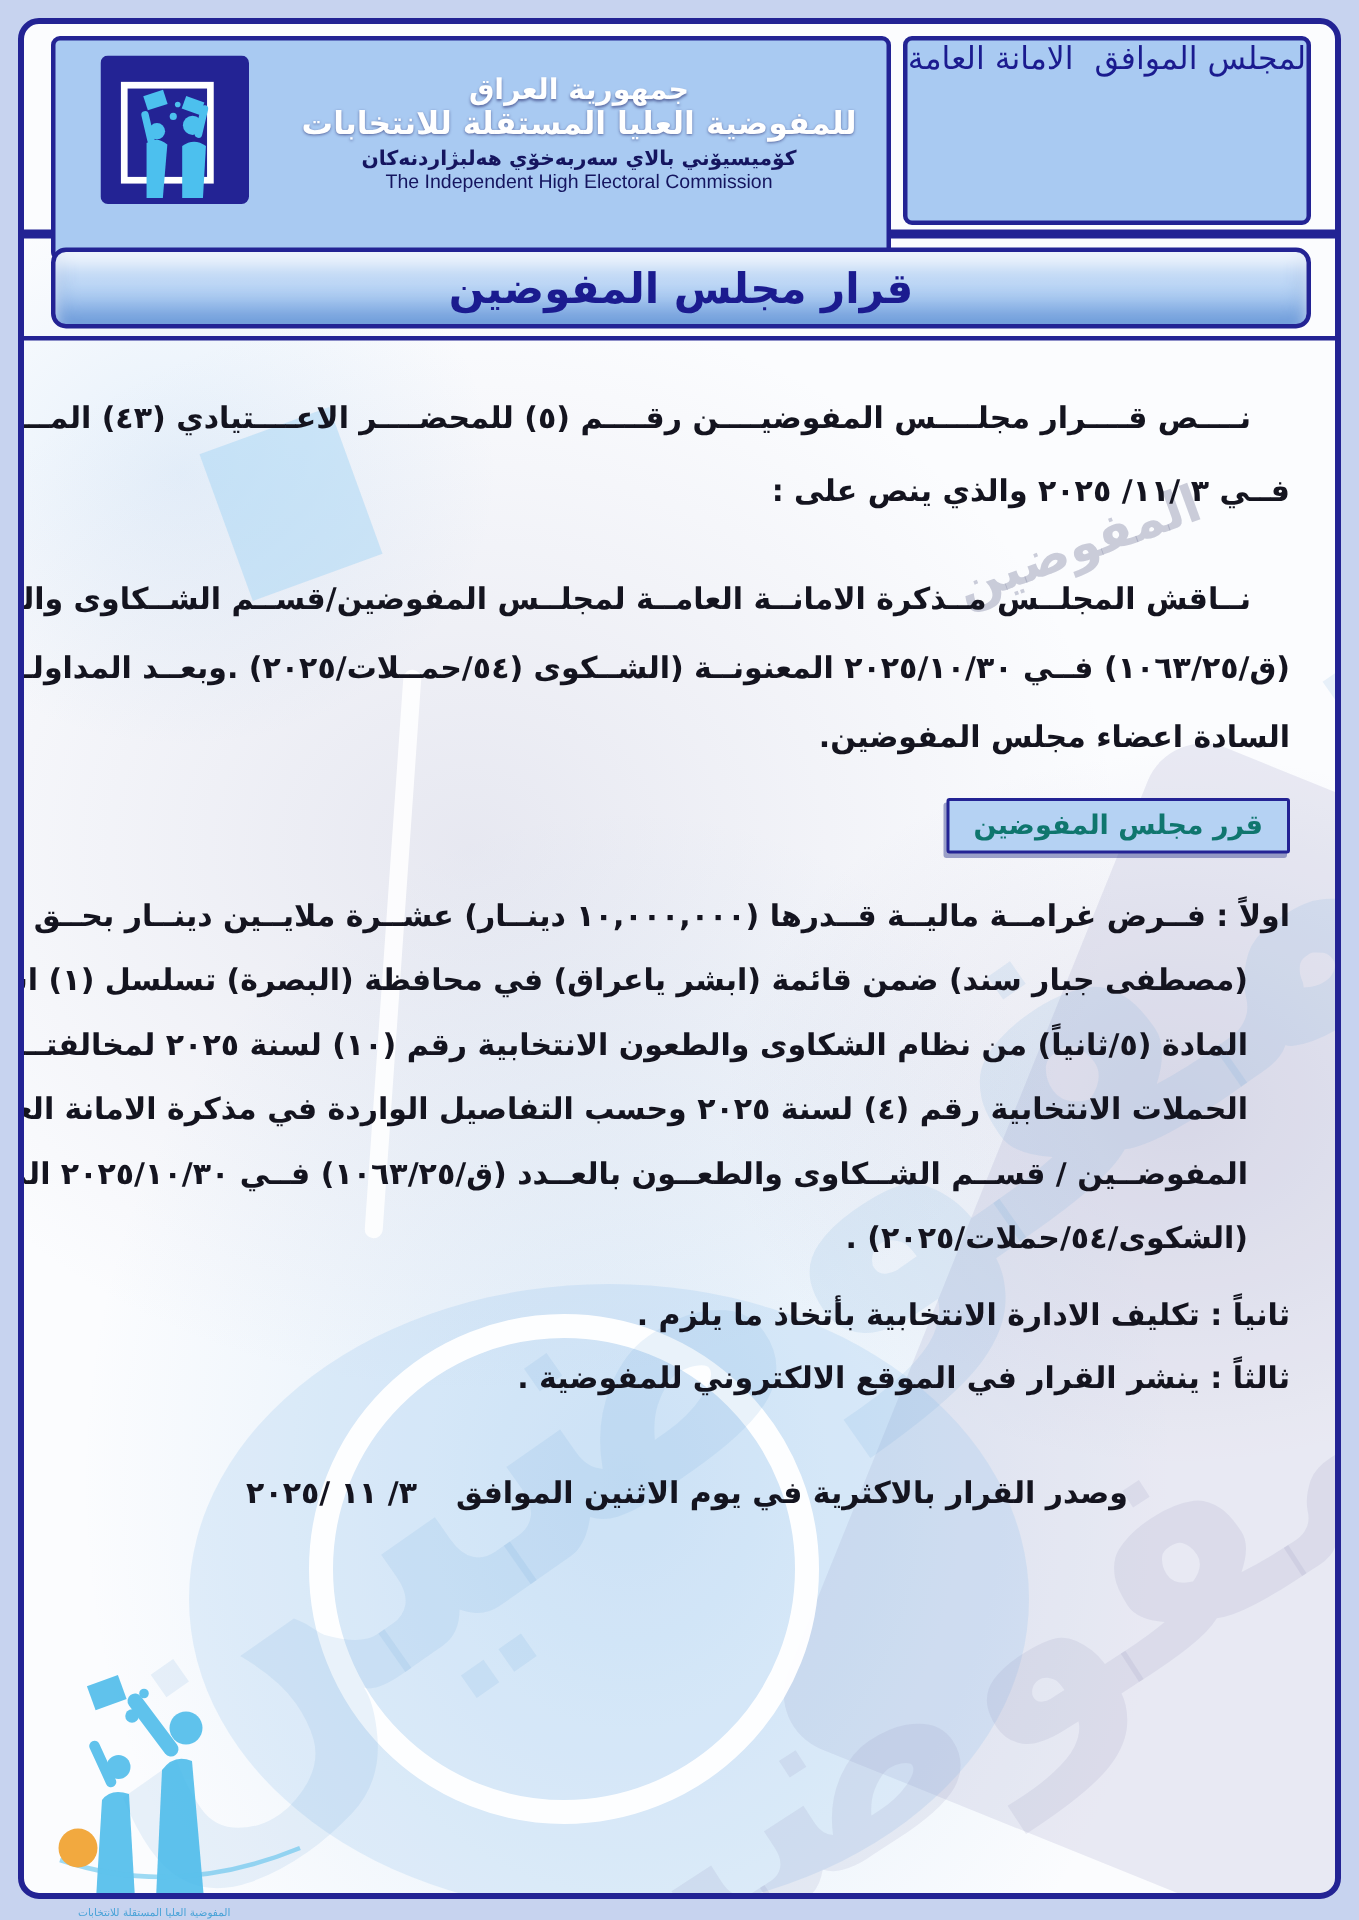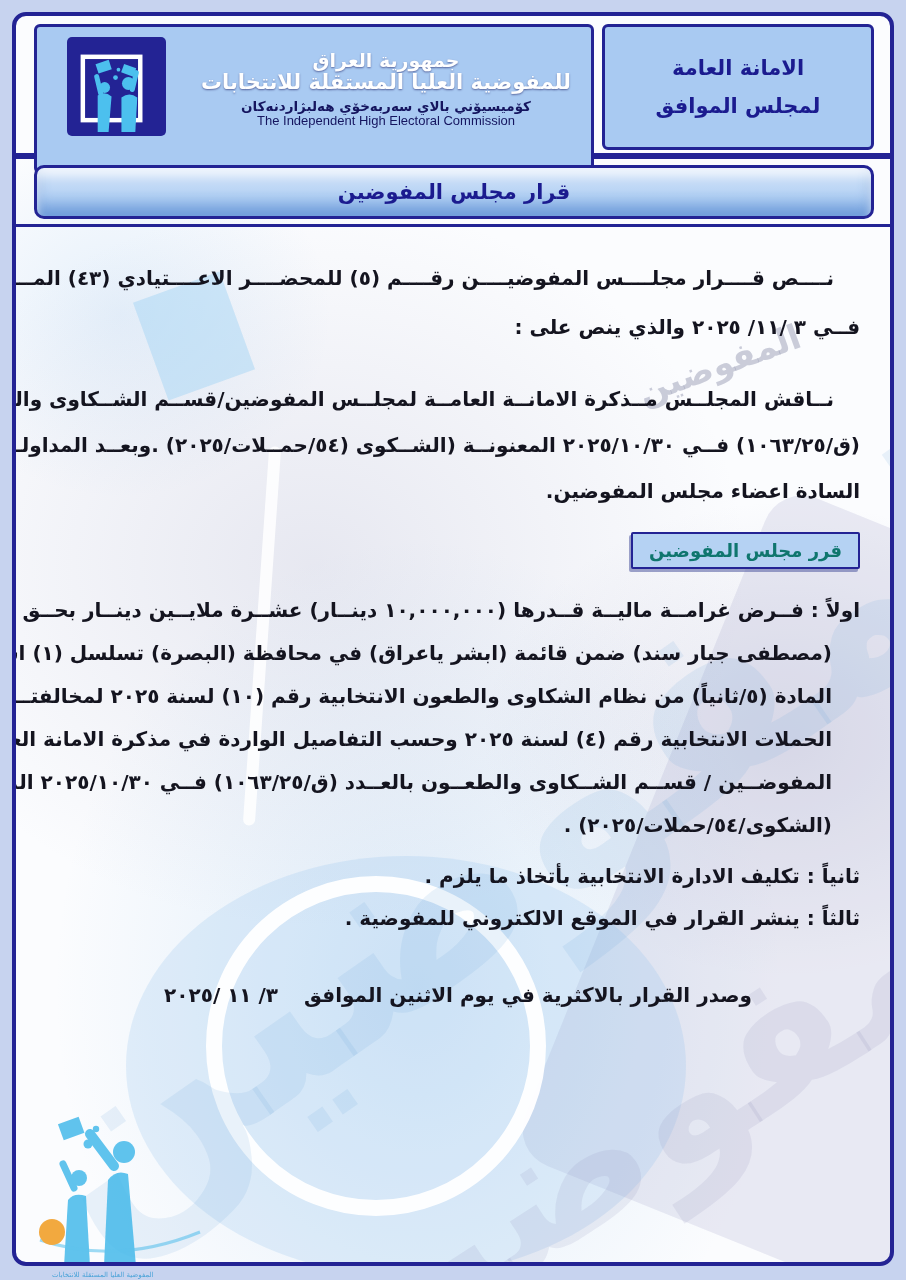--- a/index.html
+++ b/index.html
@@ -39,41 +39,41 @@
   .wm-ring  { left:190px; top:860px; width:340px; height:340px; border:16px solid rgba(255,255,255,0.95); border-radius:50%; }
   .wm-stroke{ left:240px; top:430px; width:12px; height:380px; background:rgba(255,255,255,0.85); transform:rotate(4deg); border-radius:6px; }
   
   .hdr-left {
     position:absolute; left:18px; top:8px; width:560px; height:150px; z-index:3;
     background:#a9caf2; border:3px solid #232394; border-radius:6px;
   }
   .hdr-right {
     position:absolute; left:586px; top:8px; width:272px; height:126px; z-index:3;
     background:#a9caf2; border:3px solid #232394; border-radius:6px;
-    display:flex; flex-direction:column; justify-content:center; gap:14px;
-    text-align:center; color:#1b1b8f; font-weight:bold; font-size:21px;
+    display:flex; flex-direction:row; justify-content:center; gap:14px;
+    text-align:center; color:#1b1b8f; font-weight:normal; font-size:21px;
   }
   .emblem { position:absolute; left:30px; top:10px; width:99px; height:99px; }
   .hdr-cal {
     position:absolute; left:150px; top:2px; right:6px; height:120px;
     display:flex; flex-direction:column; align-items:center; justify-content:center;
     text-align:center; line-height:1.12;
   }
   .cal-1 { color:#ffffff; font-weight:bold; font-size:19px; text-shadow:0 1px 2px rgba(20,20,90,.55); }
   .cal-2 { color:#ffffff; font-weight:bold; font-size:21px; text-shadow:0 1px 2px rgba(20,20,90,.55); }
   .cal-ku { color:#15155f; font-weight:bold; font-size:13.5px; margin-top:4px; }
   .cal-en { color:#15155f; font-weight:normal; font-size:13px; font-family:"Liberation Sans","DejaVu Sans",sans-serif; }
   .rule1 { position:absolute; left:0; right:0; top:137px; height:6px; background:#232394; z-index:2; }
   .title-bar {
     position:absolute; left:18px; top:149px; width:840px; height:54px; z-index:3;
     border:3px solid #232394; border-radius:10px;
     background:linear-gradient(#d6e5f9 0%, #bcd6f5 45%, #8fb9ec 100%);
     box-shadow: inset 0 8px 10px rgba(255,255,255,.65), inset 0 -10px 14px rgba(70,120,195,.45);
     display:flex; align-items:center; justify-content:center;
-    color:#1b1b8f; font-weight:bold; font-size:21px;
+    color:#1b1b8f; font-weight:bold; font-size:28px;
   }
   .rule2 { position:absolute; left:0; right:0; top:208px; height:3px; background:#232394; z-index:2; }
   
   .doc-body {
     position:absolute; left:0; top:212px; width:874px; z-index:2;
     direction:rtl; text-align:right;
     padding:26px 30px 0 40px;
     color:#14141f; font-weight:bold; font-size:20px;
     white-space:nowrap;
   }

